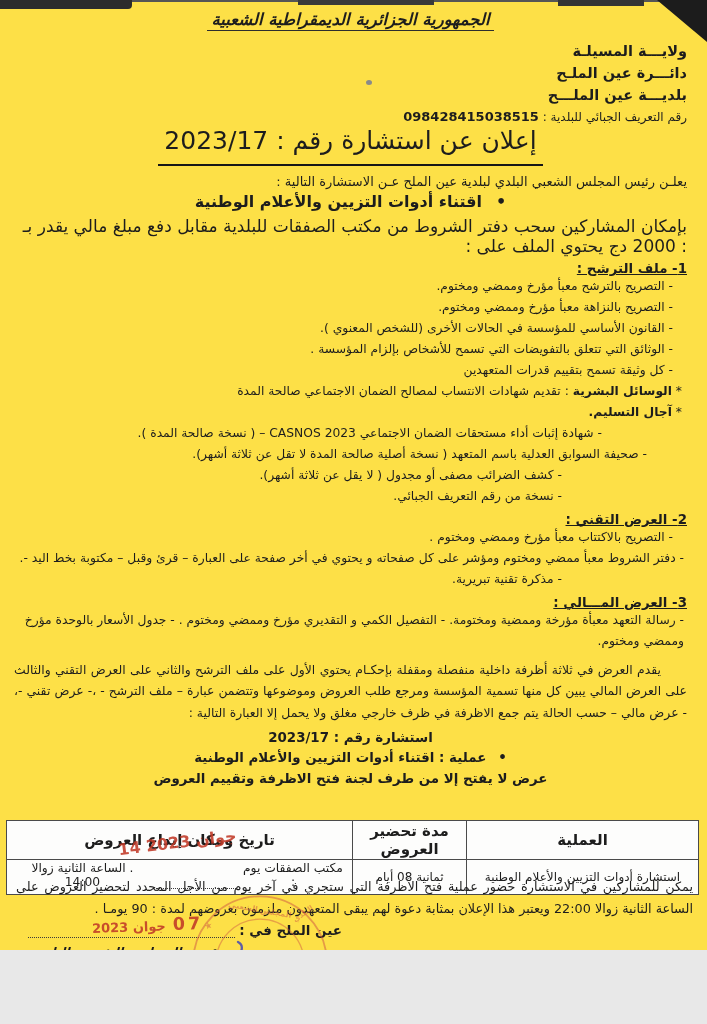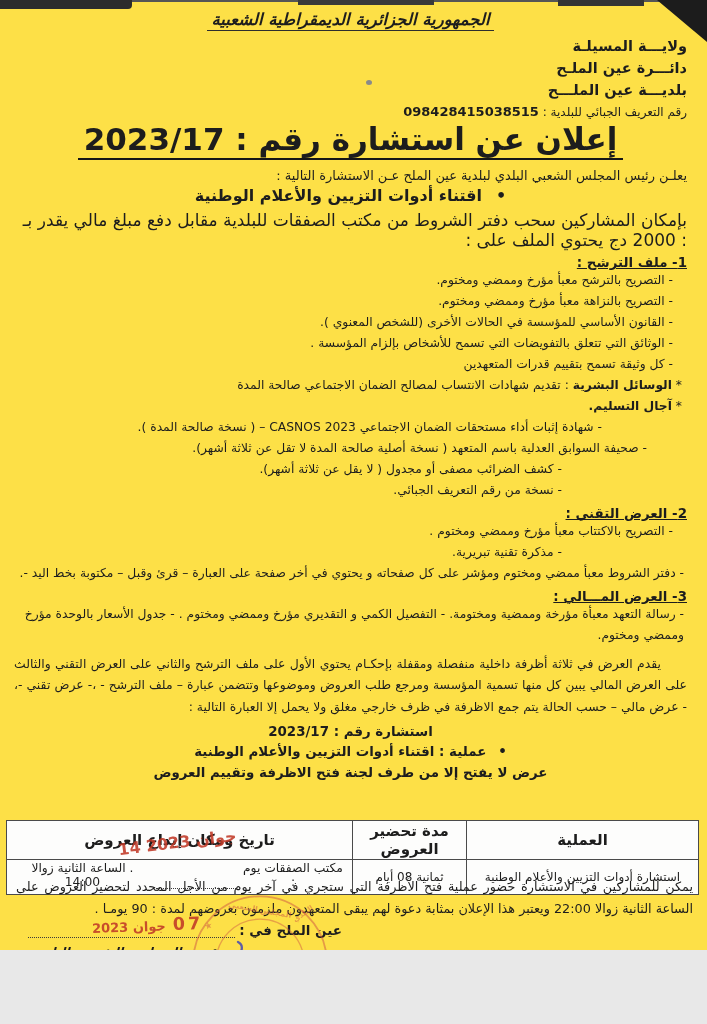--- a/index.html
+++ b/index.html
@@ -12,26 +12,26 @@
   .strip2{position:absolute;top:0;left:298px;width:136px;height:5px;background:#3a3a3a;}
   .strip3{position:absolute;top:0;left:558px;width:86px;height:6px;background:#343434;}
   .corner{position:absolute;top:0;right:0;width:50px;height:42px;background:#1c1c1c;
           clip-path:polygon(0 0,100% 0,100% 100%);}
   .cdot{position:absolute;top:80px;left:366px;width:6px;height:5px;background:#8a8a8a;border-radius:50%;}
   
   .content{position:absolute;inset:0;padding:10px 20px 0 14px;direction:rtl;}
   .calli-wrap{text-align:center;}
   .calli{display:inline-block;font-style:italic;font-weight:600;font-size:16.5px;
          border-bottom:1px solid #2e2e2e;padding:0 4px 1px;letter-spacing:.3px;}
-  .authority{text-align:right;font-weight:700;font-size:14.5px;line-height:1.5;margin-top:5px;}
+  .authority{text-align:right;font-weight:700;font-size:14.5px;line-height:1.5;margin-top:10px;}
   .taxline{text-align:right;font-size:12px;margin-top:3px;}
   .taxline .num{font-weight:700;font-size:13px;letter-spacing:.4px;margin-left:28px;}
   .main-title{text-align:center;margin-top:2px;}
-  .main-title span{display:inline-block;font-weight:700;font-size:31px;
-                   border-bottom:2.4px solid #161616;padding:0 6px 1px;}
+  .main-title span{display:inline-block;font-weight:400;font-size:25px;
+                   border-bottom:2.4px solid #161616;padding:0 6px 9px;}
   .intro{font-size:13px;margin-top:8px;text-align:right;}
   .op-line{text-align:center;font-weight:700;font-size:16px;margin-top:3px;}
   .op-line .blt{margin-left:14px;}
   .fee{font-size:17px;margin-top:5px;text-align:right;}
   .sec-title{font-weight:700;font-size:13.4px;text-decoration:underline;margin-top:5px;}
   .item{font-size:12.3px;line-height:1.71;text-align:right;}
   .item .b{font-weight:700;}
   .m1{margin-right:14px}.ms{margin-right:5px}
   .m9{margin-right:205px}.m10{margin-right:85px}.m11{margin-right:40px}
   .m12{margin-right:125px}.m13{margin-right:125px}
@@ -121,22 +121,22 @@
     <div class="item m1"><span>- كل وثيقة تسمح بتقييم قدرات المتعهدين</span><span class="b"></span><span></span></div>
     <div class="item ms"><span>* </span><span class="b">الوسائل البشرية</span><span> : تقديم شهادات الانتساب لمصالح الضمان الاجتماعي صالحة المدة</span></div>
     <div class="item ms"><span>* </span><span class="b">آجال التسليم.</span><span></span></div>
     <div class="item m10"><span>- شهادة إثبات أداء مستحقات الضمان الاجتماعي CASNOS 2023 – ( نسخة صالحة المدة ).</span><span class="b"></span><span></span></div>
     <div class="item m11"><span>- صحيفة السوابق العدلية باسم المتعهد ( نسخة أصلية صالحة المدة لا تقل عن ثلاثة أشهر).</span><span class="b"></span><span></span></div>
     <div class="item m12"><span>- كشف الضرائب مصفى أو مجدول ( لا يقل عن ثلاثة أشهر).</span><span class="b"></span><span></span></div>
     <div class="item m13"><span>- نسخة من رقم التعريف الجبائي.</span><span class="b"></span><span></span></div>
 
     <div class="sec-title">2- العرض التقني :</div>
     <div class="item t1"><span>- التصريح بالاكتتاب معبأ مؤرخ وممضي ومختوم .</span></div>
+    <div class="item t2"><span>- دفتر الشروط معبأ ممضي ومختوم ومؤشر على كل صفحاته و يحتوي في أخر صفحة على العبارة – قرئ وقبل – مكتوبة بخط اليد -.</span></div>
     <div class="item t3"><span>- مذكرة تقنية تبريرية.</span></div>
-    <div class="item t2"><span>- دفتر الشروط معبأ ممضي ومختوم ومؤشر على كل صفحاته و يحتوي في أخر صفحة على العبارة – قرئ وقبل – مكتوبة بخط اليد -.</span></div>
 
     <div class="sec-title">3- العرض المـــالي :</div>
     <div class="item f1"><span>- رسالة التعهد معبأة مؤرخة وممضية ومختومة. - التفصيل الكمي و التقديري مؤرخ وممضي ومختوم . - جدول الأسعار بالوحدة مؤرخ وممضي ومختوم.</span></div>
 
     <div class="envp">يقدم العرض في ثلاثة أظرفة داخلية منفصلة ومقفلة بإحكـام يحتوي الأول على ملف الترشح والثاني على العرض التقني والثالث على العرض المالي يبين كل منها تسمية المؤسسة ومرجع طلب العروض وموضوعها وتتضمن عبارة – ملف الترشح - ،- عرض تقني -، - عرض مالي – حسب الحالة يتم جمع الاظرفة في ظرف خارجي مغلق ولا يحمل إلا العبارة التالية :</div>
 
     <div class="cline c1">استشارة رقم : 2023/17</div>
     <div class="cline">
       <span class="blt">•</span><span>عملية : اقتناء أدوات التزيين والأعلام الوطنية</span>
     </div>

